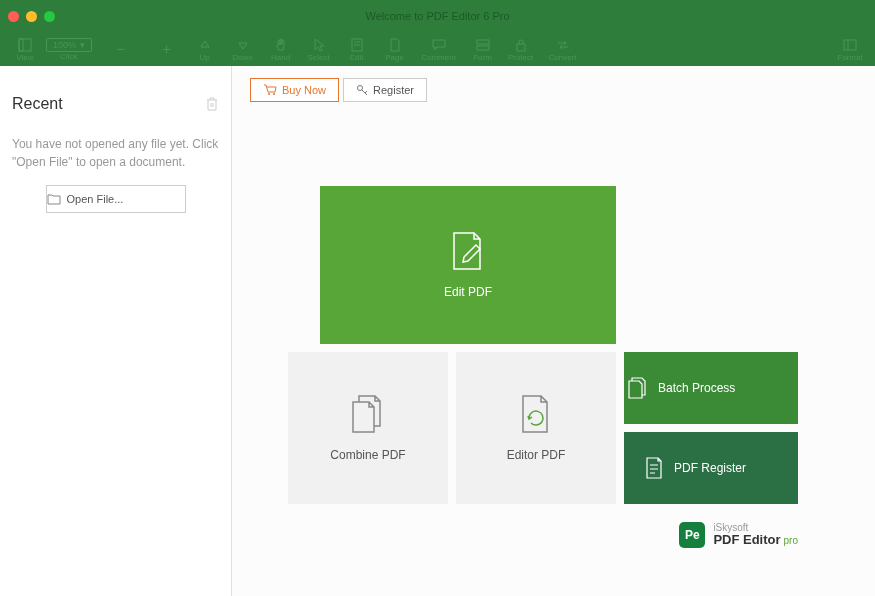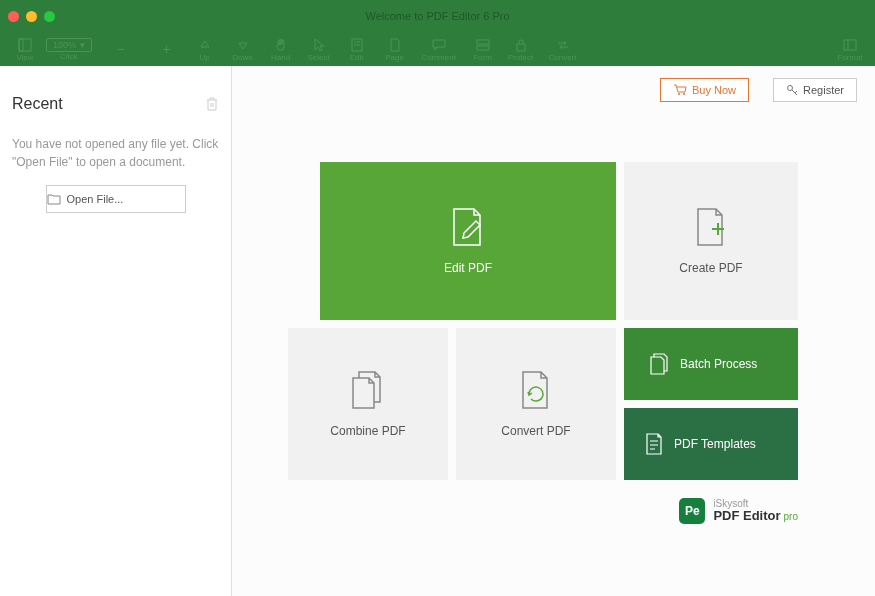--- a/index.html
+++ b/index.html
@@ -22,32 +22,32 @@
 
 .main { display: flex; height: calc(596px - 54px); }
 
 .sidebar { width: 232px; border-right: 1px solid #e0e0e0; padding: 25px 12px; }
 .sidebar-header { display: flex; justify-content: space-between; align-items: center; padding: 4px 0 8px 0; }
 .sidebar-title { font-size: 16px; font-weight: 400; color: #333; }
 .sidebar-desc { font-size: 12px; color: #999; line-height: 1.5; margin: 14px 0; }
 .open-file-btn { width: 140px; height: 28px; margin: 10px auto 0; border: 1px solid #ccc; background: #fff; display: flex; align-items: center; gap: 6px; font-size: 11px; color: #555; cursor: pointer; }
 
 .content { flex: 1; background: #fcfcfc; padding: 12px 18px; display: flex; flex-direction: column; }
-.top-actions { display: flex; justify-content: flex-end; gap: 24px; margin-bottom: 60px; }
+.top-actions { display: flex; gap: 4px; margin-bottom: 84px; }
 .btn-outline { height: 24px; padding: 0 12px; border: 1px solid #ccc; background: #fff; font-size: 11px; display: flex; align-items: center; gap: 5px; cursor: pointer; }
 .btn-buy { border-color: #e8752f; color: #e8752f; }
 .btn-register { color: #555; }
 
 .tile-grid { display: grid; grid-template-columns: 160px 160px 174px; grid-template-rows: 158px 72px 72px; gap: 8px; width: 510px; margin-left: 38px; }
 .tile { display: flex; flex-direction: column; align-items: center; justify-content: center; gap: 14px; font-size: 12px; cursor: pointer; }
 .tile-edit { grid-column: 1/3; grid-row: 1; background: #58a538; color: #fff; margin-left: 32px; }
 .tile-create { grid-column: 3; grid-row: 1; background: #f1f1f1; color: #555; }
 .tile-combine { grid-column: 1; grid-row: 2/4; background: #f1f1f1; color: #555; }
 .tile-convert { grid-column: 2; grid-row: 2/4; background: #f1f1f1; color: #555; }
-.tile-batch { grid-column: 3; grid-row: 2; background: #3b8a36; color: #fff; flex-direction: row; gap: 10px; justify-content: flex-start; padding-left: 24px; }
+.tile-batch { grid-column: 3; grid-row: 2; background: #3b8a36; color: #fff; flex-direction: row; gap: 10px; justify-content: flex-start; padding-left: 2px; }
 .tile-templates { grid-column: 3; grid-row: 3; background: #2b7044; color: #fff; flex-direction: row; gap: 10px; justify-content: flex-start; padding-left: 20px; }
 
 .branding { display: flex; align-items: center; gap: 8px; margin-top: 18px; margin-left: 38px; width: 510px; justify-content: flex-end; }
 .brand-badge { width: 26px; height: 26px; background: #15803d; border-radius: 5px; color: #fff; font-weight: bold; font-size: 12px; display: flex; align-items: center; justify-content: center; }
 .brand-text { display: flex; flex-direction: column; line-height: 1.1; }
 .brand-company { font-size: 10px; color: #999; }
 .brand-product { font-size: 13px; font-weight: 600; color: #333; }
 .brand-suffix { color: #58a538; font-size: 10px; font-weight: 400; margin-left: 3px; }
 
 svg { display: block; }
@@ -229,68 +229,58 @@
     <div class="tile-grid">
       <div class="tile tile-edit">
         <span>
           <svg width="36" height="40" viewBox="0 0 36 40">
               <path d="M4 2 H24 L30 8 V38 H4 Z M24 2 V8 H30" fill="none" stroke="#fff" stroke-width="1.5"></path>
               <path d="M14 26 L26 14 L30 18 L18 30 L13 31 Z" fill="none" stroke="#fff" stroke-width="1.5"></path>
             </svg>
         </span>
         <span>Edit PDF</span>
       </div>
-      <div class="tile tile-create">
-        <span>
-          <svg width="34" height="40" viewBox="0 0 34 40">
-              <path d="M4 2 H22 L28 8 V38 H4 Z M22 2 V8 H28" fill="none" stroke="#888" stroke-width="1.5"></path>
-              <line x1="24" y1="16" x2="24" y2="28" stroke="#58a538" stroke-width="2"></line>
-              <line x1="18" y1="22" x2="30" y2="22" stroke="#58a538" stroke-width="2"></line>
-            </svg>
-        </span>
-        <span>Create PDF</span>
-      </div>
       <div class="tile tile-combine">
         <span>
           <svg width="38" height="40" viewBox="0 0 38 40">
               <path d="M10 2 H26 L31 7 V32 H10 Z M26 2 V7 H31" fill="none" stroke="#888" stroke-width="1.5"></path>
               <path d="M4 8 H20 L25 13 V38 H4 Z M20 8 V13 H25" fill="#f1f1f1" stroke="#888" stroke-width="1.5"></path>
             </svg>
         </span>
         <span>Combine PDF</span>
       </div>
       <div class="tile tile-convert">
         <span>
           <svg width="34" height="40" viewBox="0 0 34 40">
               <path d="M4 2 H22 L28 8 V38 H4 Z M22 2 V8 H28" fill="none" stroke="#888" stroke-width="1.5"></path>
               <path d="M10 24 A7 7 0 1 1 12 29" fill="none" stroke="#58a538" stroke-width="1.5"></path>
               <path d="M9 22 L10 25 L13 23" fill="none" stroke="#58a538" stroke-width="1.5"></path>
             </svg>
         </span>
-        <span>Convert PDF</span>
+        <span>Editor PDF</span>
       </div>
       <div class="tile tile-batch">
         <span>
           <svg width="22" height="24" viewBox="0 0 22 24">
               <path d="M6 2 H16 L19 5 V19 H6 Z" fill="none" stroke="#fff" stroke-width="1.2"></path>
               <path d="M3 5 H13 L16 8 V22 H3 Z" fill="#3b8a36" stroke="#fff" stroke-width="1.2"></path>
             </svg>
         </span>
         <span>Batch Process</span>
       </div>
       <div class="tile tile-templates">
         <span>
           <svg width="20" height="24" viewBox="0 0 20 24">
               <path d="M3 2 H14 L17 5 V22 H3 Z M14 2 V5 H17" fill="none" stroke="#fff" stroke-width="1.2"></path>
               <line x1="6" y1="9" x2="14" y2="9" stroke="#fff"></line>
               <line x1="6" y1="13" x2="14" y2="13" stroke="#fff"></line>
               <line x1="6" y1="17" x2="11" y2="17" stroke="#fff"></line>
             </svg>
         </span>
-        <span>PDF Templates</span>
+        <span>PDF Register</span>
       </div>
     </div>
 
     <div class="branding">
       <div class="brand-badge">Pe</div>
       <div class="brand-text">
         <span class="brand-company">iSkysoft</span>
         <span class="brand-product">
           <span>PDF Editor</span><span class="brand-suffix">pro</span>
         </span>

